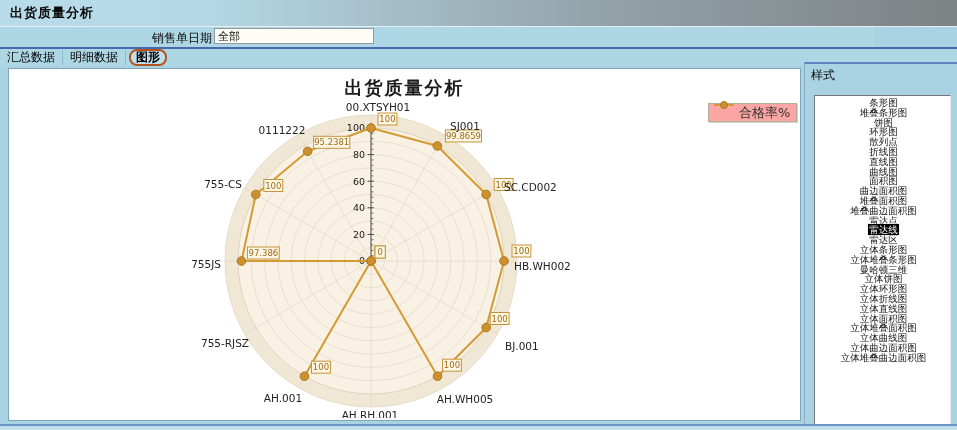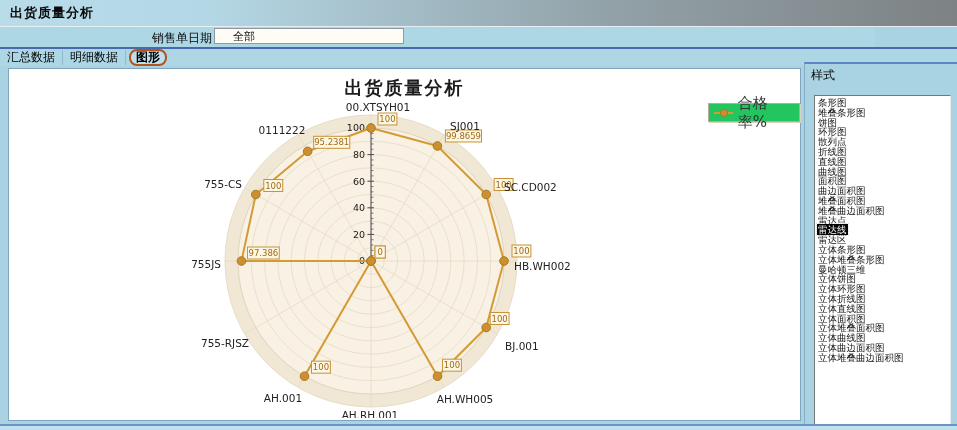--- a/index.html
+++ b/index.html
@@ -7,46 +7,46 @@
          font-family:"DejaVu Sans","Liberation Sans",sans-serif;}
   
   .titlebar{position:absolute;left:0;top:0;width:957px;height:26px;
             background:linear-gradient(90deg,#b8dcea 0%,#b4d7e5 22%,#93a3aa 62%,#7d8284 100%);
             border-bottom:1px solid #e6eef2;display:flex;align-items:center;}
   .titlebar-text{font-size:13px;font-weight:bold;color:#0a0a0a;margin-left:10px;letter-spacing:1px;}
   
   .filter-row{position:absolute;left:0;top:27px;width:875px;height:20px;background:#aed7e6;}
   .filter-label{position:absolute;top:3px;left:152px;font-size:12px;color:#0a0a0a;}
   .date-input{position:absolute;left:214px;top:1px;width:152px;height:14px;background:#fdfdf5;
-              border:1px solid #8e9aa6;font-size:11px;padding:0 18px;color:#111;
+              border:1px solid #8e9aa6;font-size:11px;padding:0 3px;color:#111;
               font-family:"DejaVu Sans","Liberation Sans",sans-serif;}
   .hline{position:absolute;top:47px;left:0;width:957px;height:2px;background:#4a69ad;}
   
   .tabbar{position:absolute;top:49px;left:0;width:957px;height:17px;background:#aed7e6;
           display:flex;align-items:center;font-size:12px;}
   .tab{padding:0 7px;height:15px;display:flex;align-items:center;color:#000000;
        border-right:1px solid #8fb9cc;cursor:default;}
   .tab.sel{border:2px solid #b3541d;border-right:2px solid #b3541d;border-radius:8px;
            background:#bedfeb;font-weight:bold;margin-left:3px;height:13px;padding:0 5px;}
   
   .chart-panel{position:absolute;left:8px;top:68px;width:791px;height:351px;background:#ffffff;
                border:1px solid #7fa6bd;}
   .chart-title{position:absolute;top:7px;left:0;width:100%;text-align:center;
                font-family:"DejaVu Serif","Liberation Serif",serif;font-weight:bold;
                font-size:18px;color:#1c1c1c;letter-spacing:2px;}
-  .legend{position:absolute;left:699px;top:34px;height:17px;display:flex;align-items:center;
-          border:1px solid #b5ae96;background:#22c55e;box-shadow:1px 1px 0 #d9d4c2;
-          padding:0 6px 0 5px;font-size:15px;color:#333;}
+  .legend{position:absolute;left:699px;top:34px;height:17px;display:flex;
+          border:1px solid #b5ae96;background:#fca5a5;box-shadow:1px 1px 0 #d9d4c2;
+          padding:0 6px 0 5px;font-size:13px;color:#333;}
   .legend-marker{position:relative;width:20px;height:2px;background:#d49a33;margin-right:5px;}
   .legend-marker .dot{position:absolute;left:6px;top:-3px;width:8px;height:8px;border-radius:50%;
           background:#ce902e;border:1px solid #a8791f;box-sizing:border-box;}
   .radar-svg{position:absolute;left:0;top:0;}
   
   .right-panel{position:absolute;left:804px;top:62px;width:153px;height:368px;background:#a9d3e3;
-               border-top:2px solid #5c85c2;border-left:1px solid #88aec6;box-sizing:border-box;}
+               border-top:2px solid #5c85c2;border-left:1px solid #88aec6;box-sizing:border-box;text-align:center;}
   .right-title{position:absolute;left:6px;top:3px;font-size:12px;color:#0a0a0a;}
   .style-list{position:absolute;left:9px;top:19px;width:137px;height:334px;background:#ffffff;
               border:1px solid #767676;border-right-color:#e9e9e9;border-bottom-color:#e9e9e9;
               box-sizing:border-box;overflow:hidden;padding:2px 0 0 2px;margin-top:12px;}
   .style-item{font-size:9.5px;line-height:9.8px;color:#101010;white-space:nowrap;}
   .style-item span{padding:0 1px;}
   .style-item.sel span{background:#000000;color:#ffffff;outline:1px dotted #cfe0f8;}
   
   .bottom-line{position:absolute;left:0;top:424px;width:957px;height:2px;background:#6b95c5;}
   .bottom-strip{position:absolute;left:0;top:426px;width:957px;height:4px;background:#bfe0ec;}

